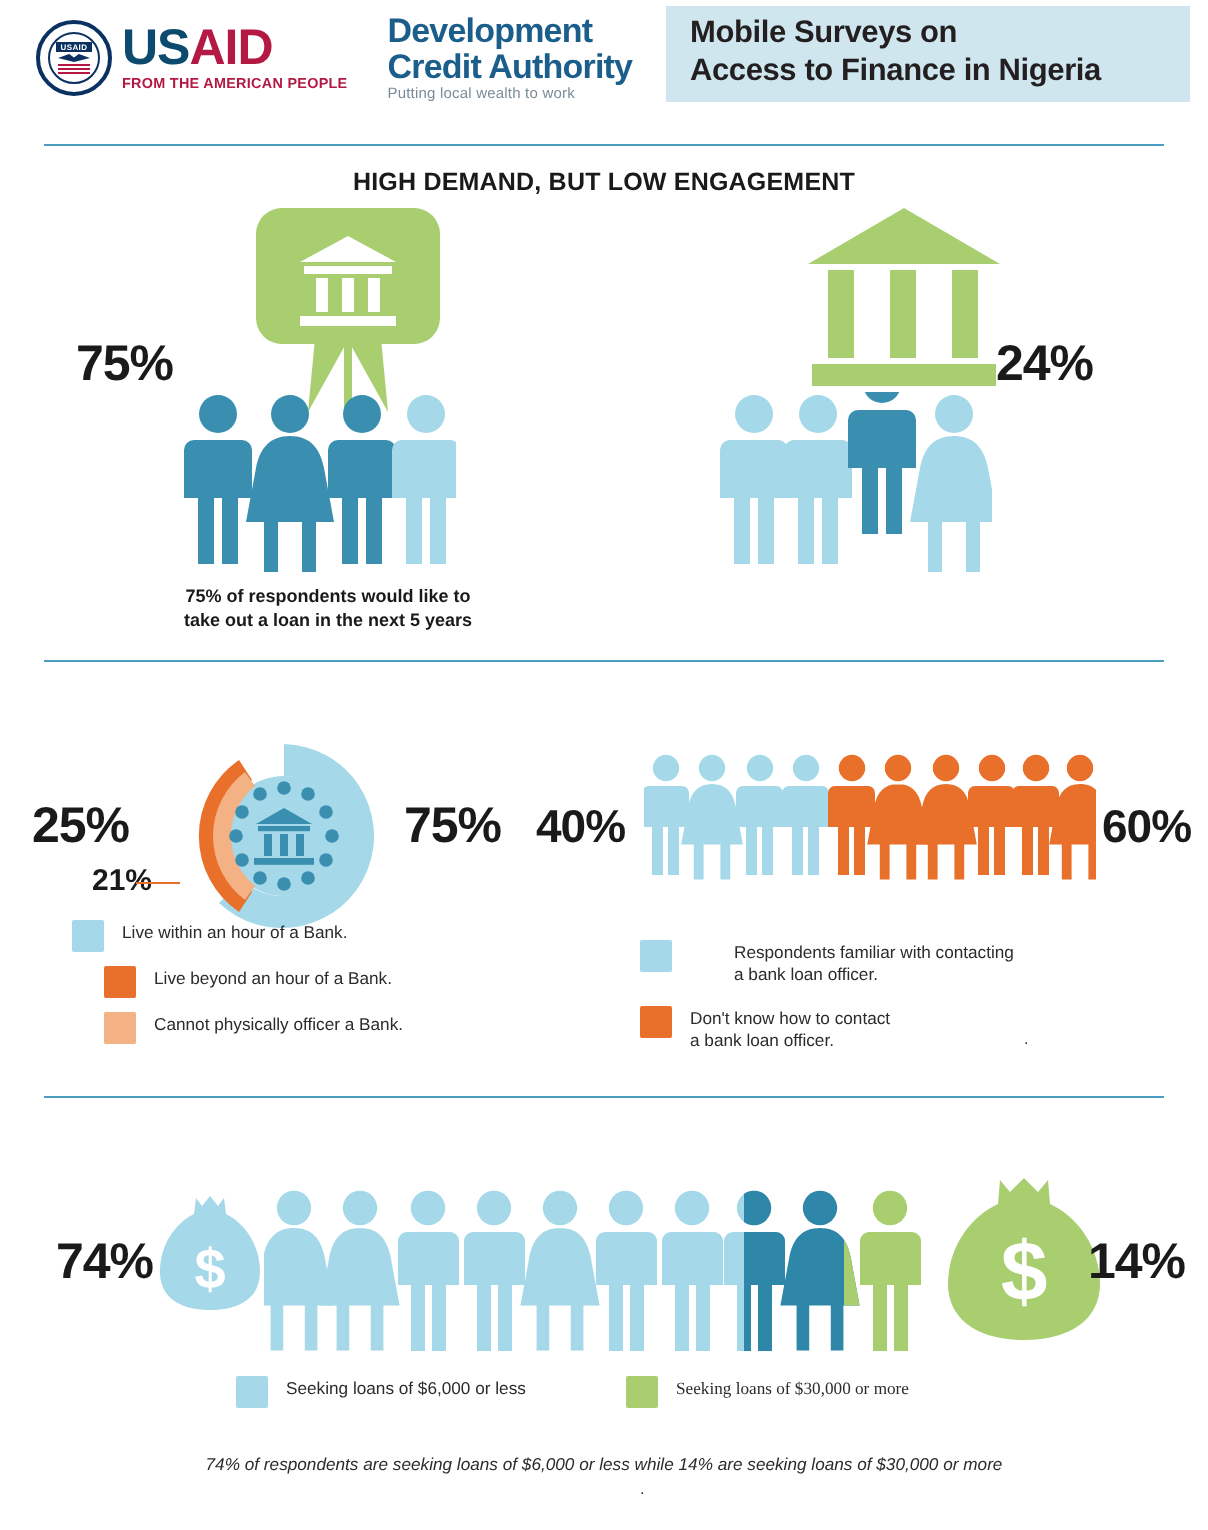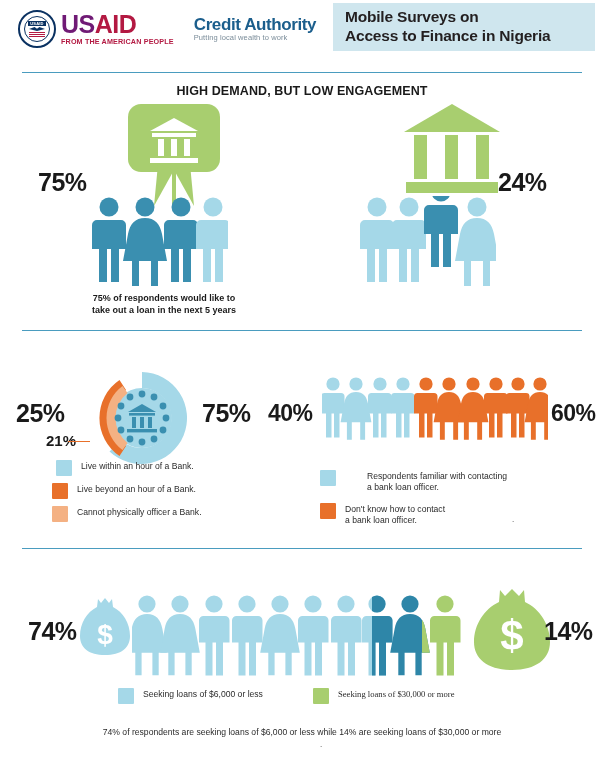--- a/index.html
+++ b/index.html
@@ -36,21 +36,21 @@
   .usaid-seal .band {
     font-size:4px; color:#fff; background:#0a3161; letter-spacing:.2px;
     padding:0 2px; line-height:5px; font-weight:bold;
   }
   .usaid-seal .stripes { width:16px; height:5px; background:
      repeating-linear-gradient(to bottom,#b31942 0 1px,#fff 1px 2px); }
   .usaid-seal .wing { width:16px; height:4px; background:#0a3161;
      clip-path: polygon(0 50%,35% 0,50% 45%,65% 0,100% 50%,50% 100%); }
   .usaid-word { line-height: 1; }
   .usaid-word .big { font-size: 25px; font-weight: bold; letter-spacing:-.5px; }
-  .usaid-word .big .us { color:#701a75; }
+  .usaid-word .big .us { color:#0c4a6e; }
   .usaid-word .big .aid { color:#b31942; }
   .usaid-word .tag {
     font-size: 7.2px; font-weight: bold; color:#b31942; letter-spacing:.15px;
     margin-top:1px;
   }
 
   .dca-logo { margin-left: 20px; line-height: 1.02; }
   .dca-logo .l1, .dca-logo .l2 {
     font-size: 17px; font-weight: bold; color:#1b5e8c; letter-spacing:-.4px;
   }
@@ -88,21 +88,21 @@
   }
   .pct.sm { font-size: 23px; }
 
   
   .legend-item { position:absolute; display:flex; align-items:flex-start; gap:9px; }
   .legend-sw { width:16px; height:16px; flex:none; border-radius:1px; }
   .legend-tx { font-size:8.6px; color:#2b2b2b; line-height:1.28; padding-top:1px; }
 
   .foot-note {
     position:absolute; width:100%; text-align:center;
-    font-size:8.6px; color:#2b2b2b;
+    font-size:8.6px; color:#2b2b2b;font-style:italic;
   }
   .tiny-dot { position:absolute; font-size:8px; color:#2b2b2b; }
 
   svg { display:block; }
   .abs { position:absolute; }
 </style>
 </head>
 <body>
 
 <div class="page">
@@ -119,20 +119,21 @@
       </div>
       <div class="usaid-word">
         <div class="big">
           <span class="us">US</span><span class="aid">AID</span>
         </div>
         <div class="tag">FROM THE AMERICAN PEOPLE</div>
       </div>
     </div>
 
     <div class="dca-logo">
+      <div class="l1">Development</div>
       <div class="l2">Credit Authority</div>
       <div class="l3">Putting local wealth to work</div>
     </div>
 
     <div class="title-box">
       <div class="t1">Mobile Surveys on</div>
       <div class="t2">Access to Finance in Nigeria</div>
     </div>
   </div>
 
@@ -261,21 +262,21 @@
         <rect x="39" y="63" width="30" height="3.4"></rect>
       </g>
     </svg>
   </div>
 
   <div class="pct" style="left:16px; top:399px;">25%</div>
   <div class="pct" style="left:202px; top:399px;">75%</div>
   <div class="abs" style="left:46px; top:432px; font-size:15px; font-weight:bold; color:#1a1a1a;">21%</div>
   <div class="abs" style="left:68px; top:441px; width:22px; height:1px; background:#e8702a;"></div>
 
-  <div class="legend-item" style="left:56px; top:460px;">
+  <div class="legend-item" style="left:36px; top:460px;">
     <div class="legend-sw" style="background:#a5d8e8;"></div>
     <div class="legend-tx">Live within an hour of a Bank.</div>
   </div>
   <div class="legend-item" style="left:52px; top:483px;">
     <div class="legend-sw" style="background:#e8702a;"></div>
     <div class="legend-tx">Live beyond an hour of a Bank.</div>
   </div>
   <div class="legend-item" style="left:52px; top:506px;">
     <div class="legend-sw" style="background:#f4b183;"></div>
     <div class="legend-tx">Cannot physically officer a Bank.</div>

